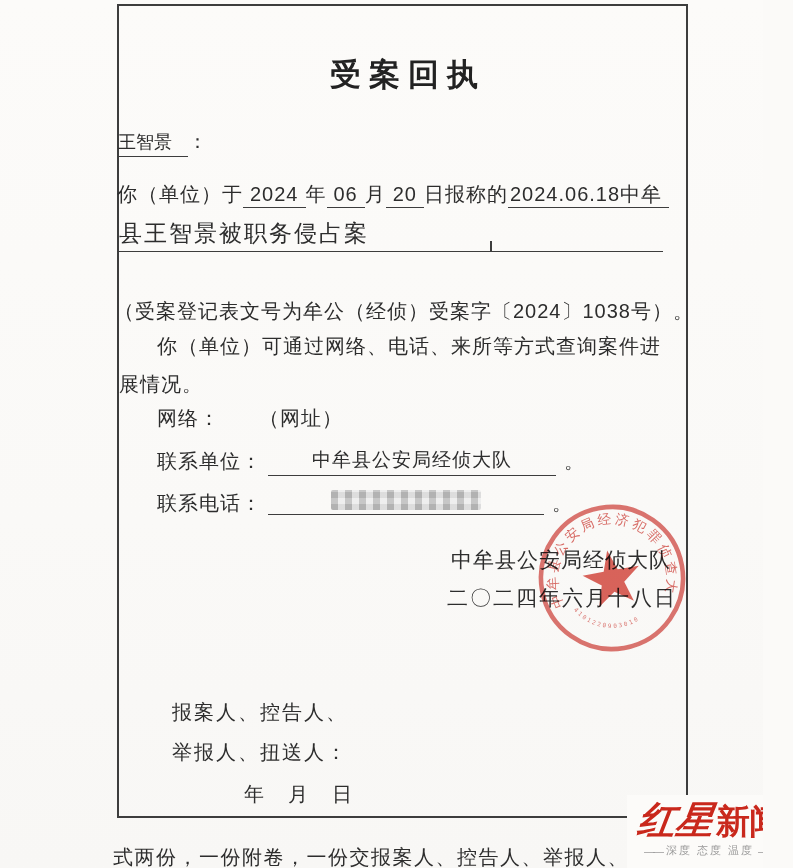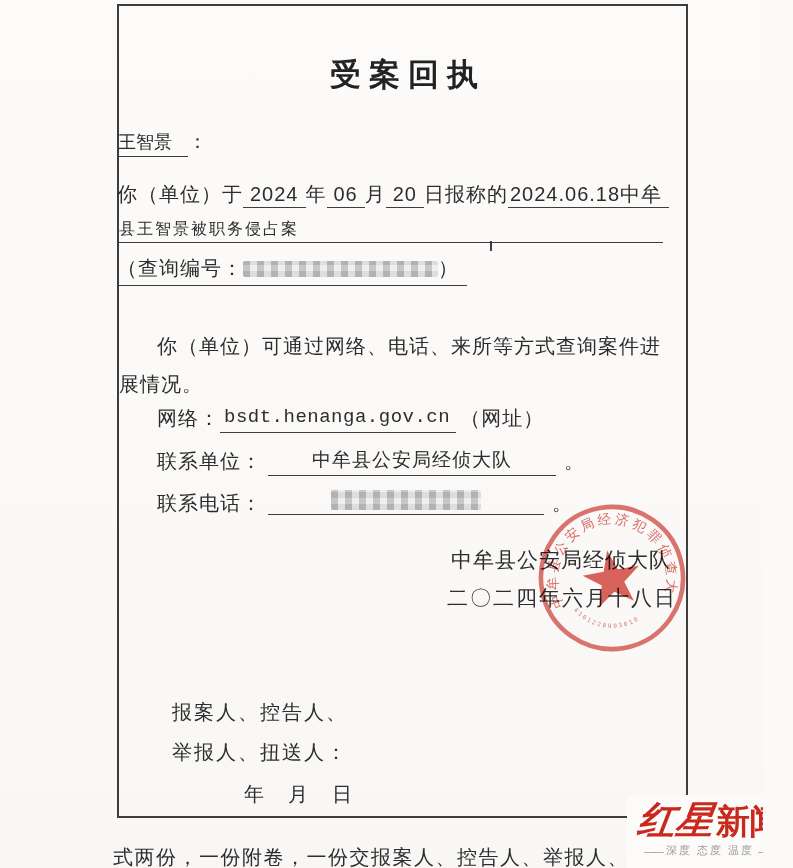--- a/index.html
+++ b/index.html
@@ -53,38 +53,33 @@
     <span>你（单位）于</span>
     <span class="field">2024</span>
     <span>年</span>
     <span class="field">06</span>
     <span>月</span>
     <span class="field">20</span>
     <span>日报称的</span>
     <span class="field" style="flex:1;text-align:left;padding-left:2px;">2024.06.18中牟</span>
   </div>
 
-  <div class="txt hand" style="left:117px;top:218px;width:544px;font-size:16px;letter-spacing:2px;border-bottom:1.6px solid #3d3d3d;padding:1px 0 3px 2px;">县王智景被职务侵占案</div>
+  <div class="txt hand" style="left:117px;top:218px;width:544px;font-size:23px;letter-spacing:2px;border-bottom:1.6px solid #3d3d3d;padding:1px 0 3px 2px;">县王智景被职务侵占案</div>
 
   <div class="txt body20" style="left:117px;top:256px;display:flex;align-items:baseline;">
-    <span style="display:inline-flex;align-items:center;width:350px;border-bottom:1.6px solid #3d3d3d;padding-bottom:4px;">
-      <span>（查询编号：</span>
-      <span class="pix" style="width:195px;height:16px;"></span>
-      <span>）</span>
-    </span>
   </div>
   <div class="ln" style="left:490px;top:241px;width:1.5px;height:10px;"></div>
 
+  <div class="txt body20" style="left:114px;top:299px;">（受案登记表文号为牟公（经侦）受案字〔2024〕1038号）。</div>
 
   <div class="txt body20" style="left:157px;top:334px;">你（单位）可通过网络、电话、来所等方式查询案件进</div>
   <div class="txt body20" style="left:119px;top:372px;">展情况。</div>
 
-  <div class="txt body20" style="left:157px;top:406px;display:flex;align-items:flex-start;">
+  <div class="txt body20" style="left:157px;top:406px;display:flex;align-items:center;gap:35px;">
     <span>网络：</span>
-    <span style="border-bottom:1.6px solid #3d3d3d;padding:0 6px 2px 4px;font-size:19px;letter-spacing:.5px;font-family:'Liberation Mono',monospace;">bsdt.henanga.gov.cn</span>
     <span style="margin-left:4px;">（网址）</span>
   </div>
 
   <div class="txt body20" style="left:157px;top:448px;display:flex;align-items:center;">
     <span>联系单位：</span>
     <span class="hand" style="display:inline-block;width:288px;text-align:center;border-bottom:1.6px solid #3d3d3d;padding-bottom:3px;margin-left:6px;font-size:19px;letter-spacing:1px;">中牟县公安局经侦大队</span>
     <span style="margin-left:8px;">。</span>
   </div>
 
   <div class="txt body20" style="left:157px;top:490px;display:flex;align-items:baseline;">

